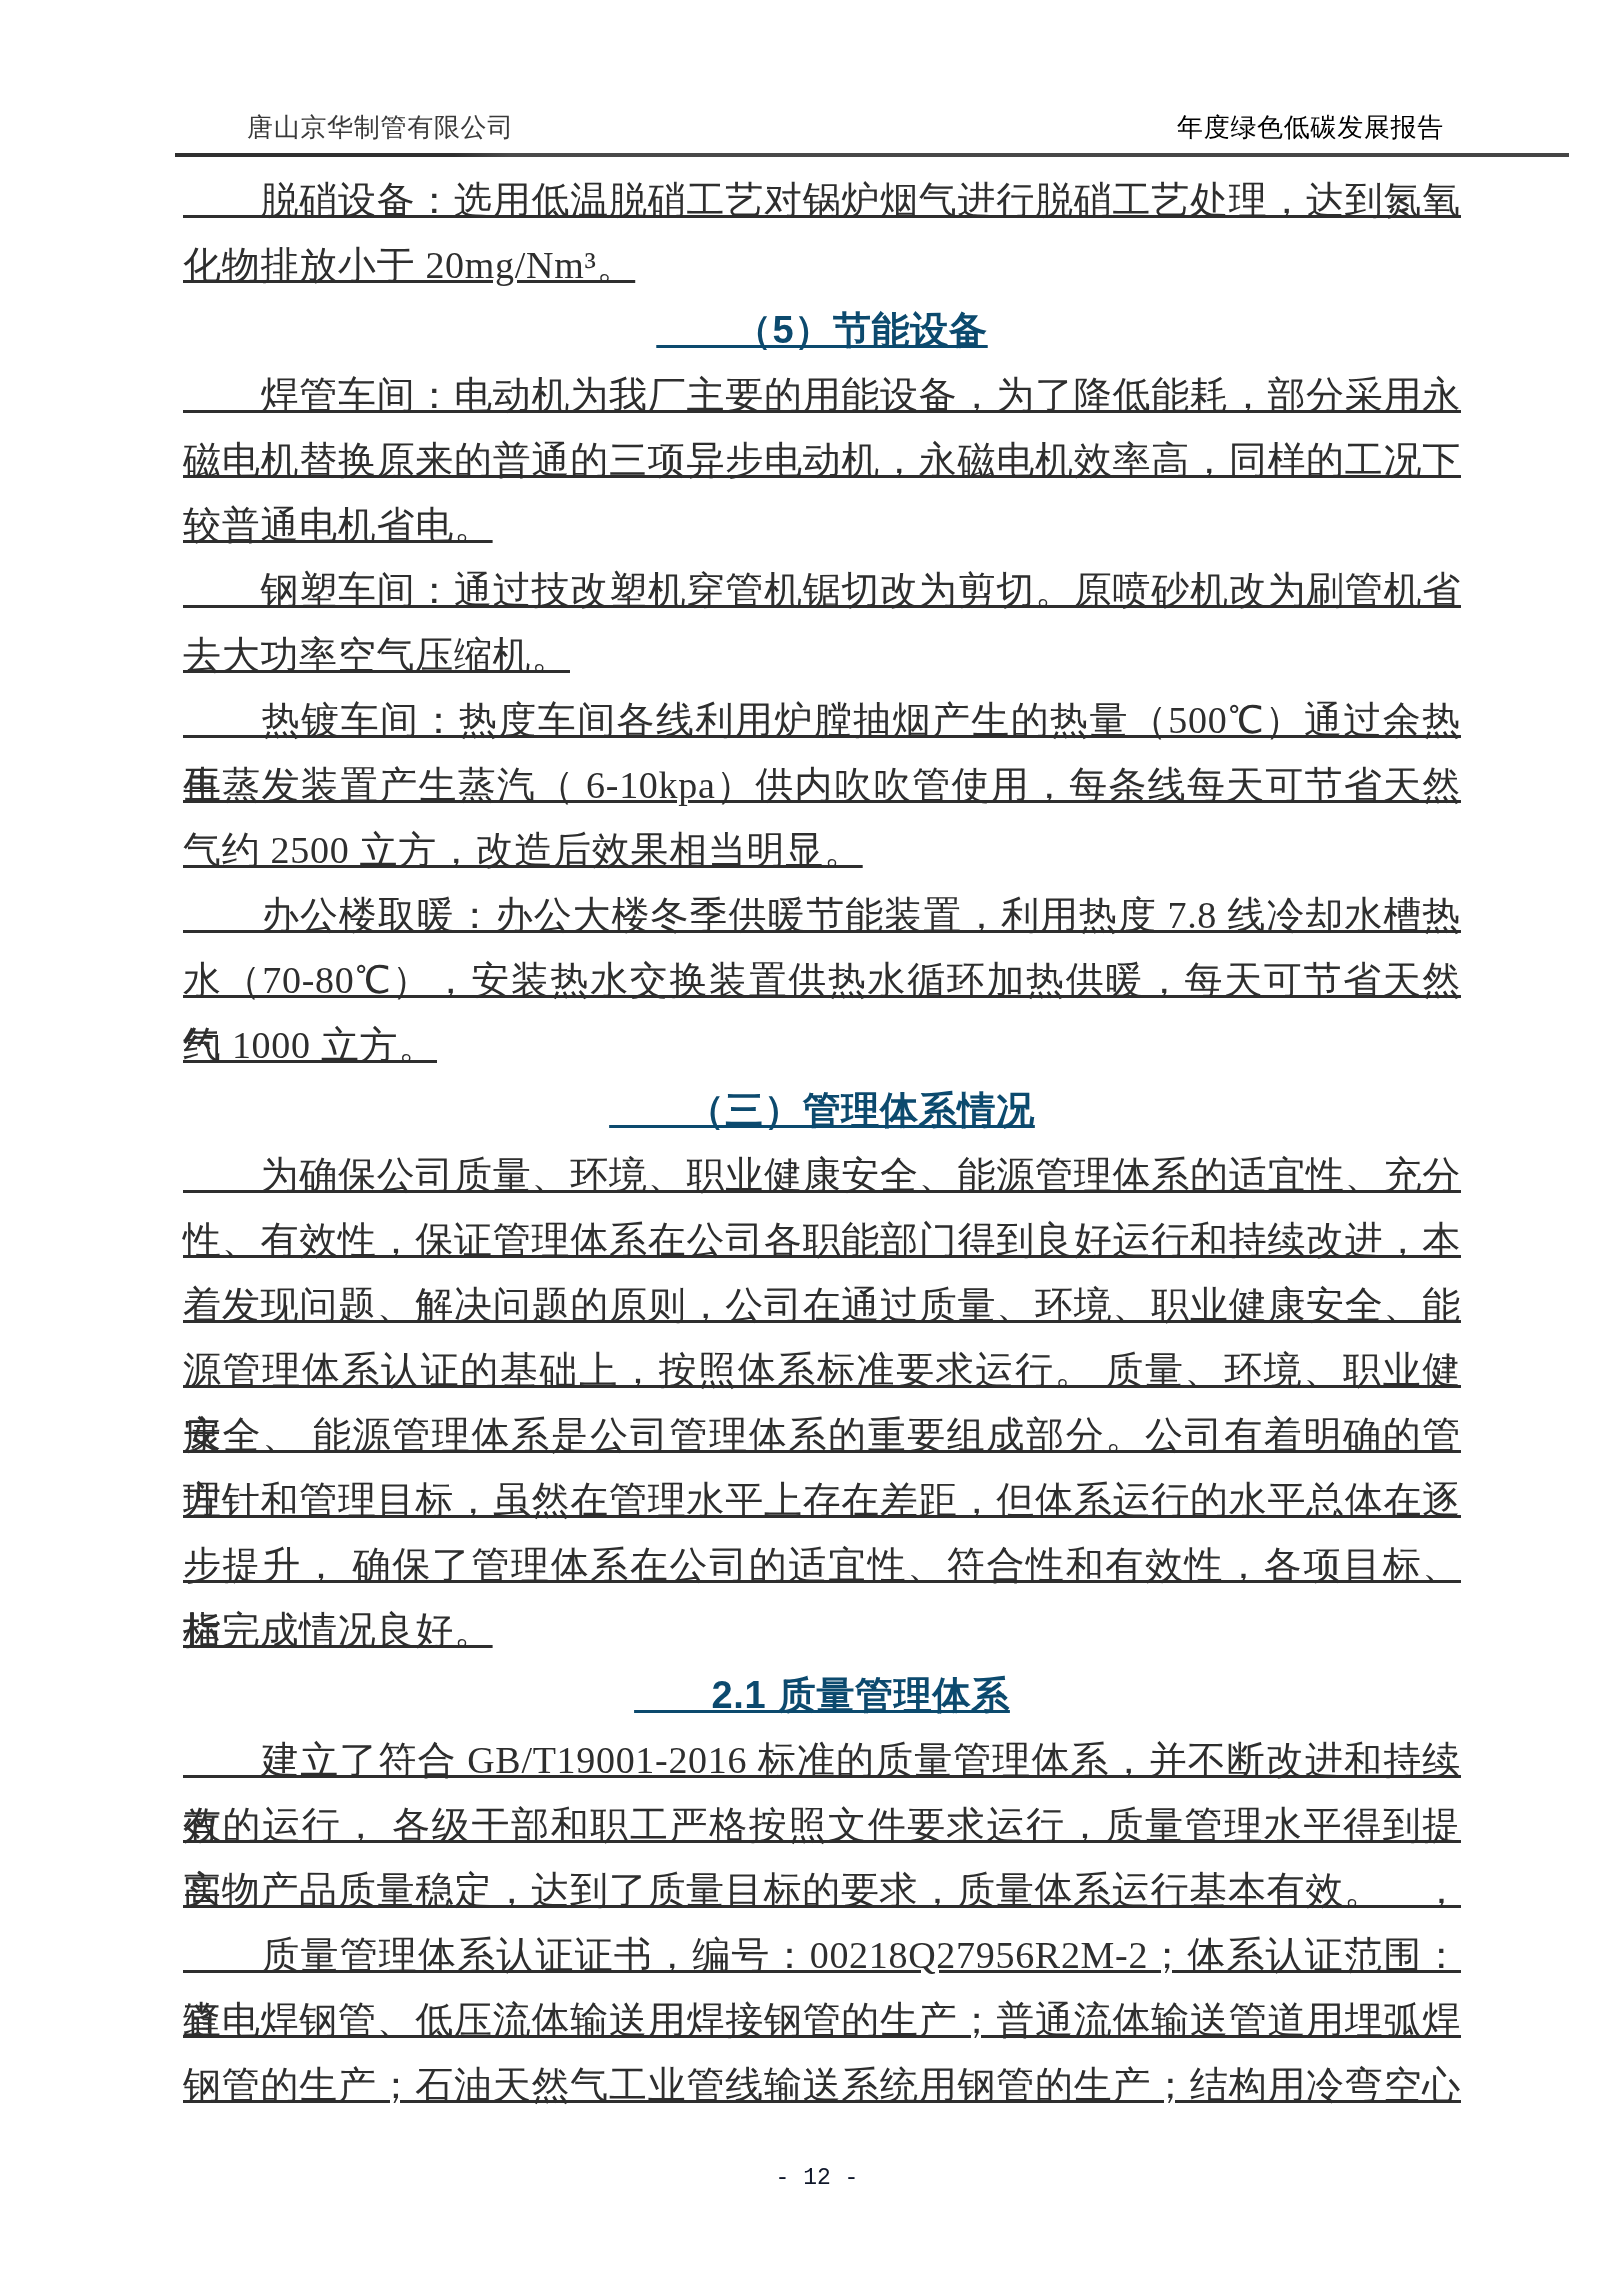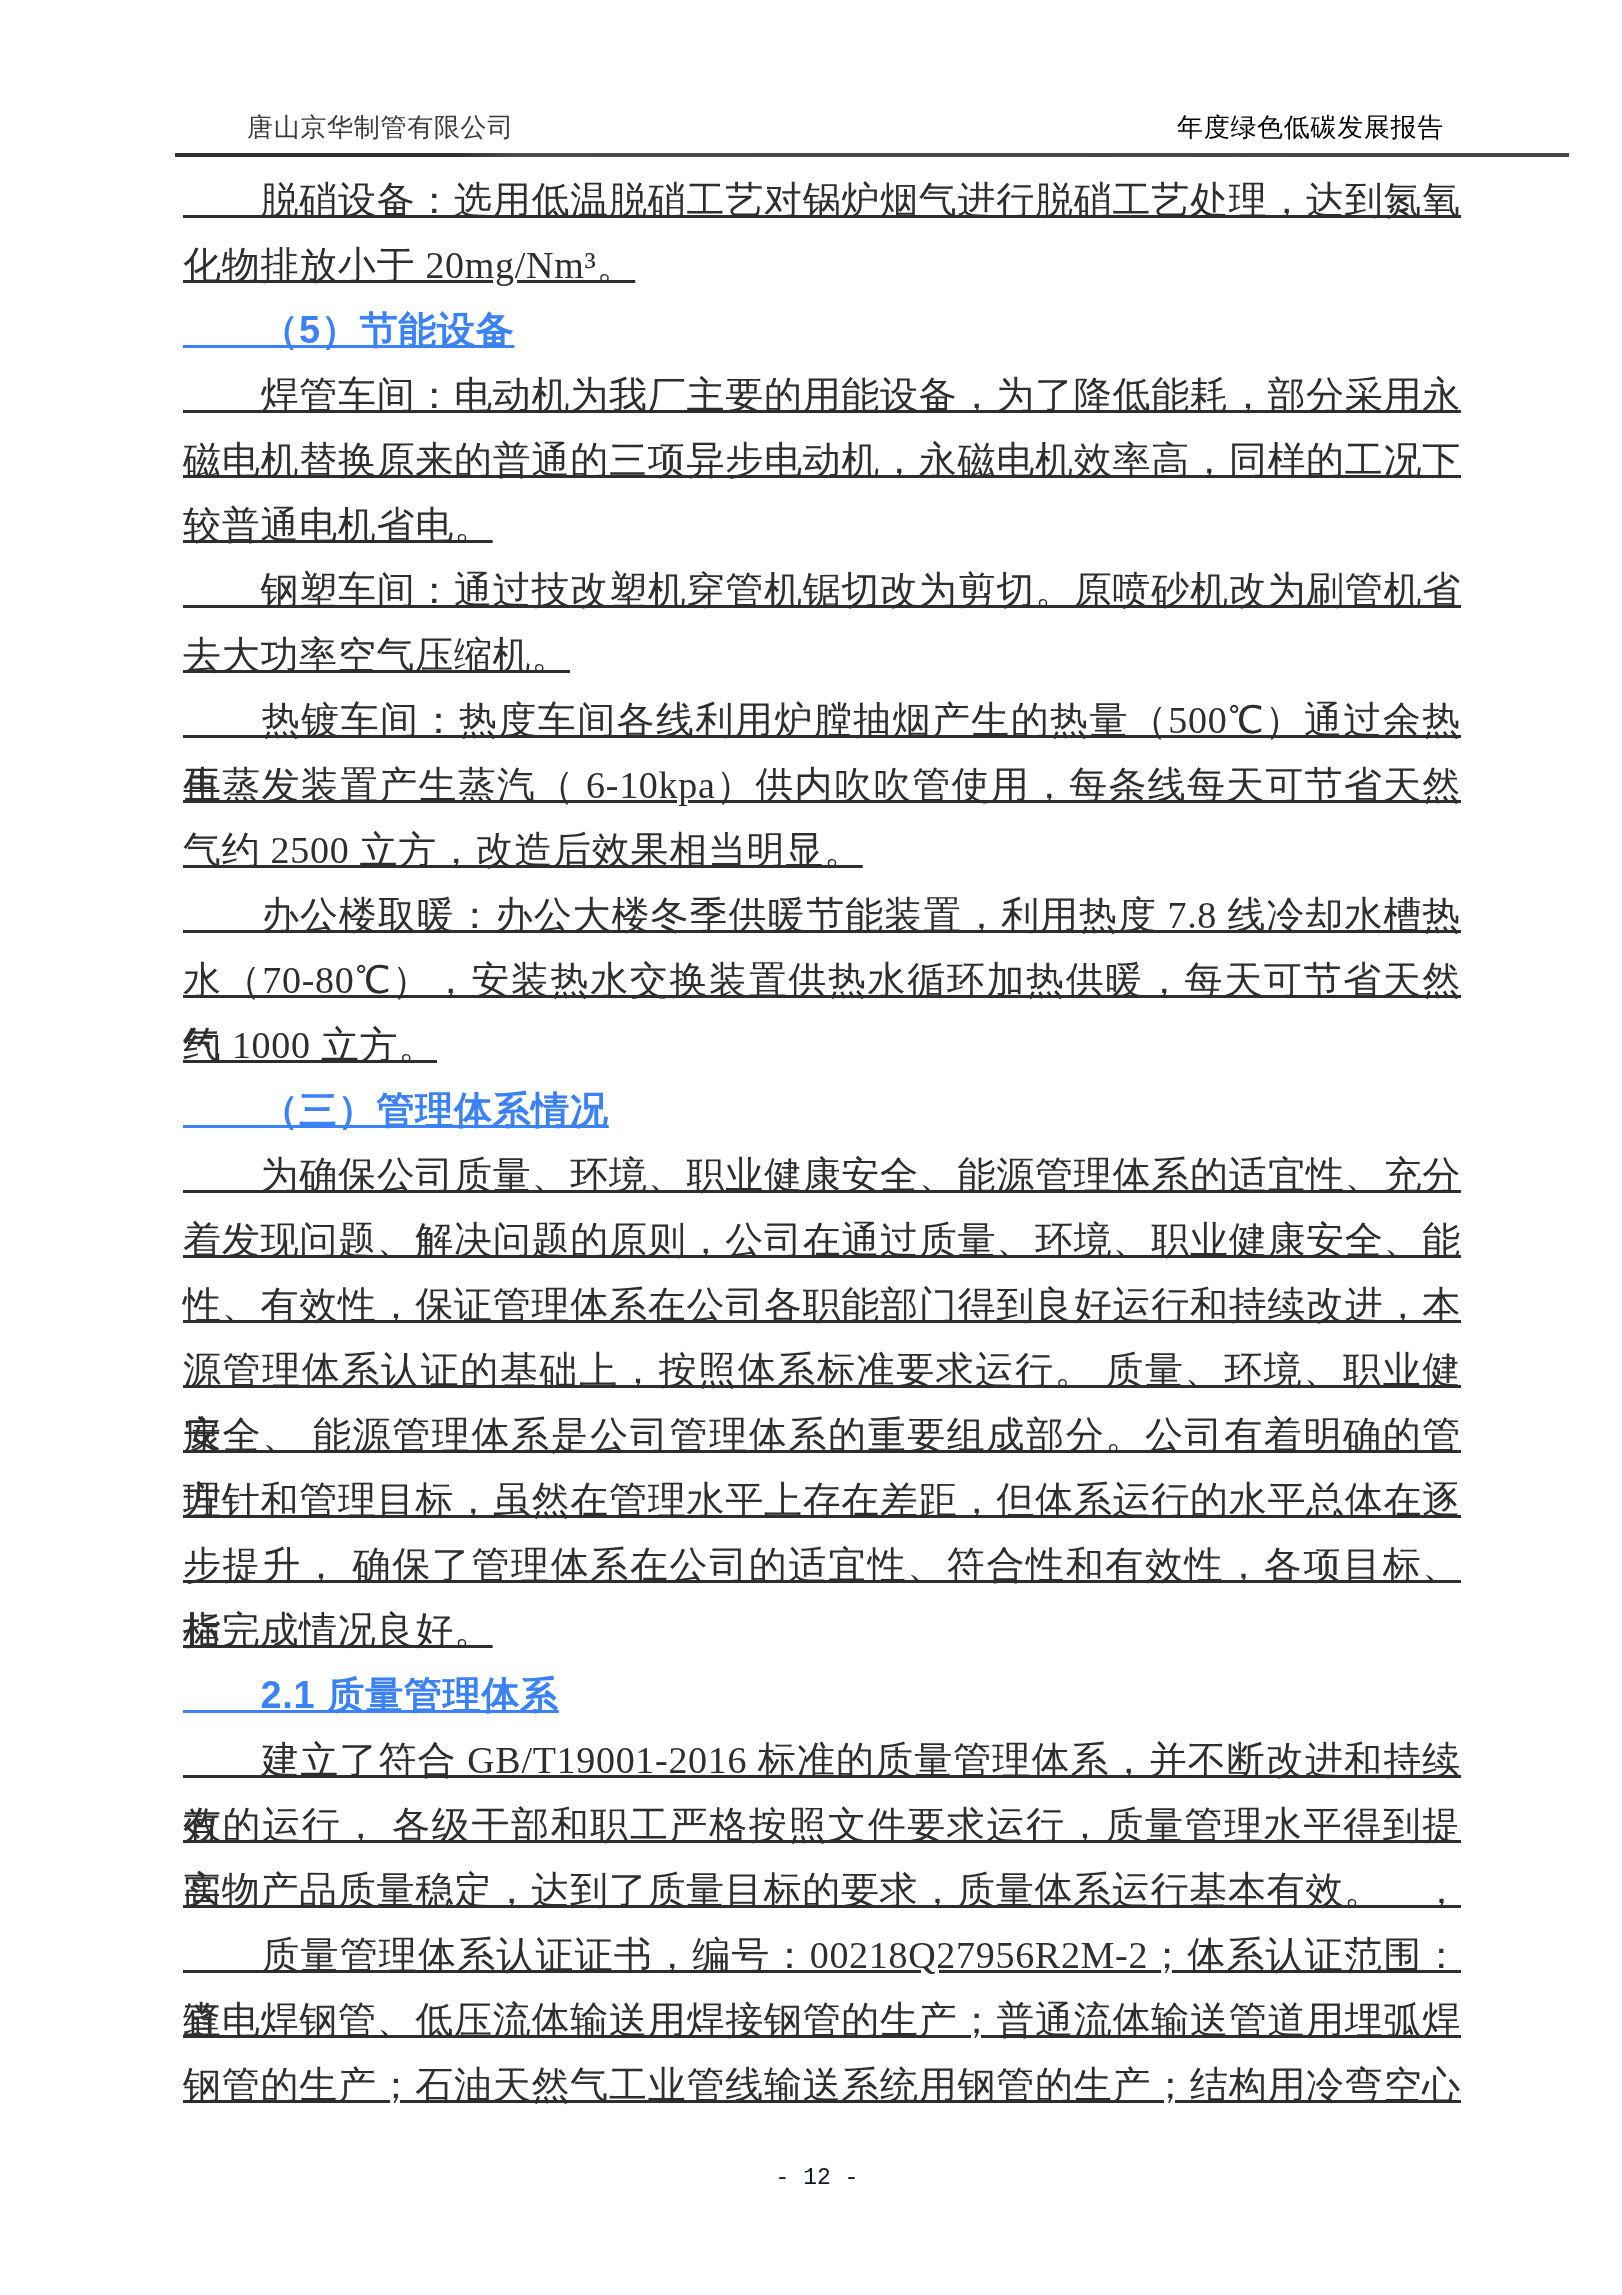--- a/index.html
+++ b/index.html
@@ -63,22 +63,22 @@
     text-align-last: justify;
     text-justify: inter-character;
     white-space: normal;
   }
   .p {
     text-align: left;
   }
   .h {
     font-weight: bold;
     font-family: "Liberation Sans", sans-serif;
-    color: #3b82f6;
-    text-align: left;
+    color: #0c4a6e;
+    text-align: center;
   }
   .footer {
     position: absolute;
     left: 0;
     top: 2165px;
     width: 100%;
     text-align: center;
     font-size: 23px;
     color: #0f172a;
     font-family: Liberation Mono, monospace;
@@ -103,22 +103,22 @@
     <div class="line j">　　钢塑车间：通过技改塑机穿管机锯切改为剪切。原喷砂机改为刷管机省</div>
     <div class="line p">去大功率空气压缩机。</div>
     <div class="line j">　　热镀车间：热度车间各线利用炉膛抽烟产生的热量（500℃）通过余热再</div>
     <div class="line j">生蒸发装置产生蒸汽（ 6-10kpa）供内吹吹管使用，每条线每天可节省天然</div>
     <div class="line p">气约 2500 立方，改造后效果相当明显。</div>
     <div class="line j">　　办公楼取暖：办公大楼冬季供暖节能装置，利用热度 7.8 线冷却水槽热</div>
     <div class="line j">水（70-80℃），安装热水交换装置供热水循环加热供暖，每天可节省天然气</div>
     <div class="line p">约 1000 立方。</div>
     <div class="line h">　　（三）管理体系情况</div>
     <div class="line j">　　为确保公司质量、环境、职业健康安全、能源管理体系的适宜性、充分</div>
+    <div class="line j">性、有效性，保证管理体系在公司各职能部门得到良好运行和持续改进，本</div>
     <div class="line j">着发现问题、解决问题的原则，公司在通过质量、环境、职业健康安全、能</div>
-    <div class="line j">性、有效性，保证管理体系在公司各职能部门得到良好运行和持续改进，本</div>
     <div class="line j">源管理体系认证的基础上，按照体系标准要求运行。 质量、环境、职业健康</div>
     <div class="line j">安全、 能源管理体系是公司管理体系的重要组成部分。公司有着明确的管理</div>
     <div class="line j">方针和管理目标，虽然在管理水平上存在差距，但体系运行的水平总体在逐</div>
     <div class="line j">步提升， 确保了管理体系在公司的适宜性、符合性和有效性，各项目标、指</div>
     <div class="line p">标完成情况良好。</div>
     <div class="line h">　　2.1 质量管理体系</div>
     <div class="line j">　　建立了符合 GB/T19001-2016 标准的质量管理体系，并不断改进和持续有</div>
     <div class="line j">效的运行， 各级干部和职工严格按照文件要求运行，质量管理水平得到提高，</div>
     <div class="line p">实物产品质量稳定，达到了质量目标的要求，质量体系运行基本有效。</div>
     <div class="line j">　　质量管理体系认证证书，编号：00218Q27956R2M-2；体系认证范围：直</div>

